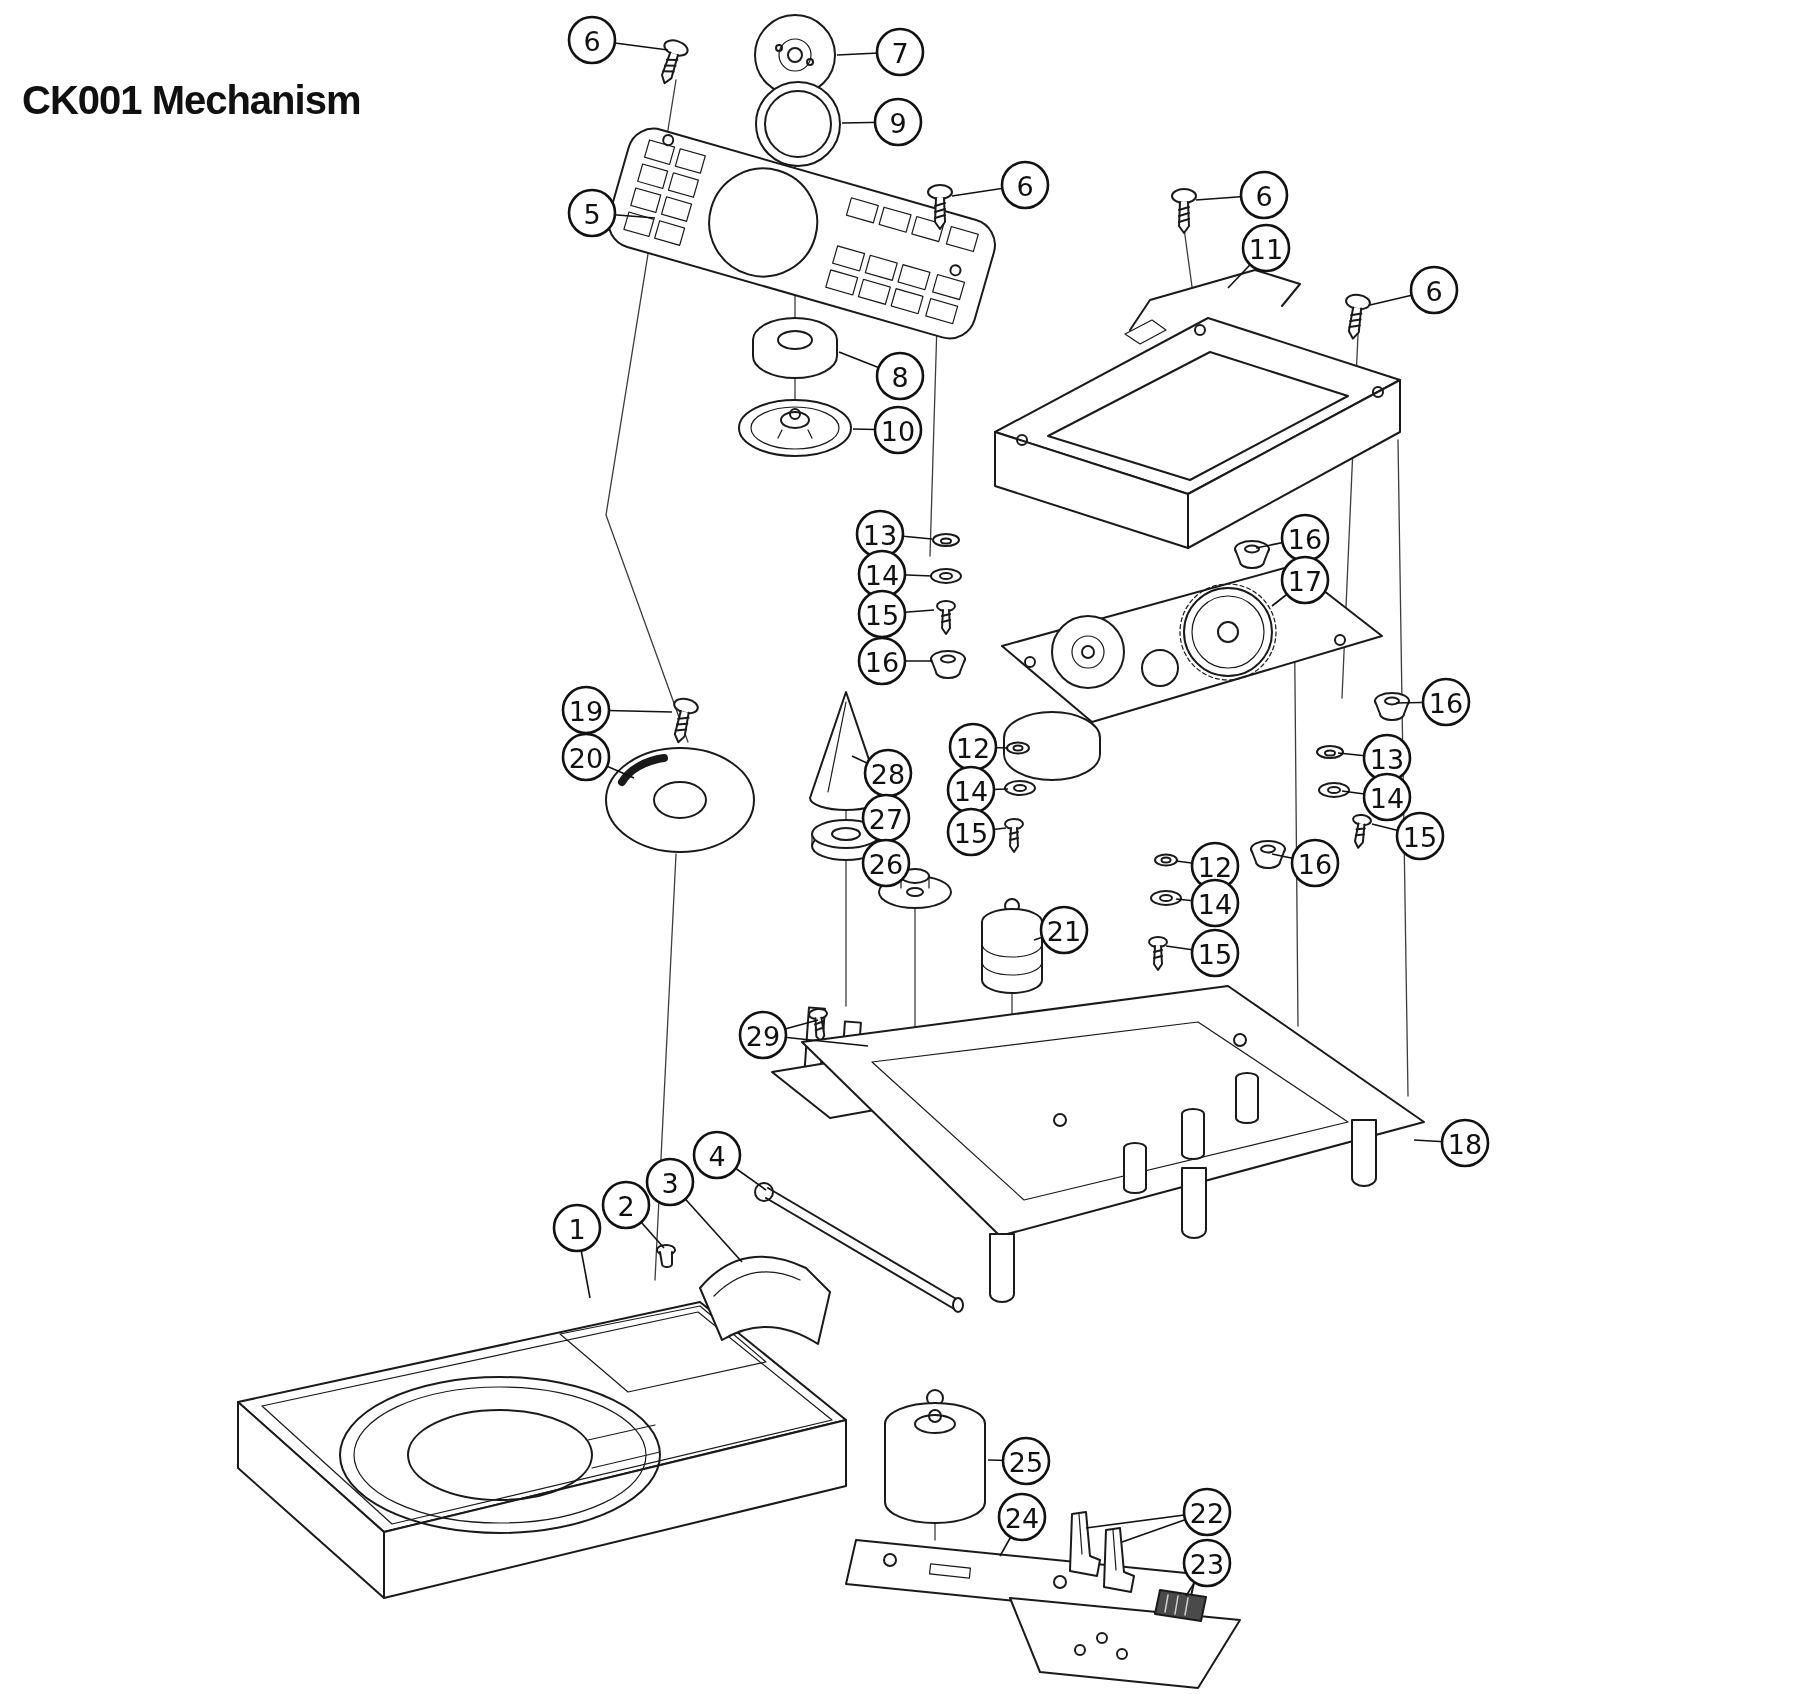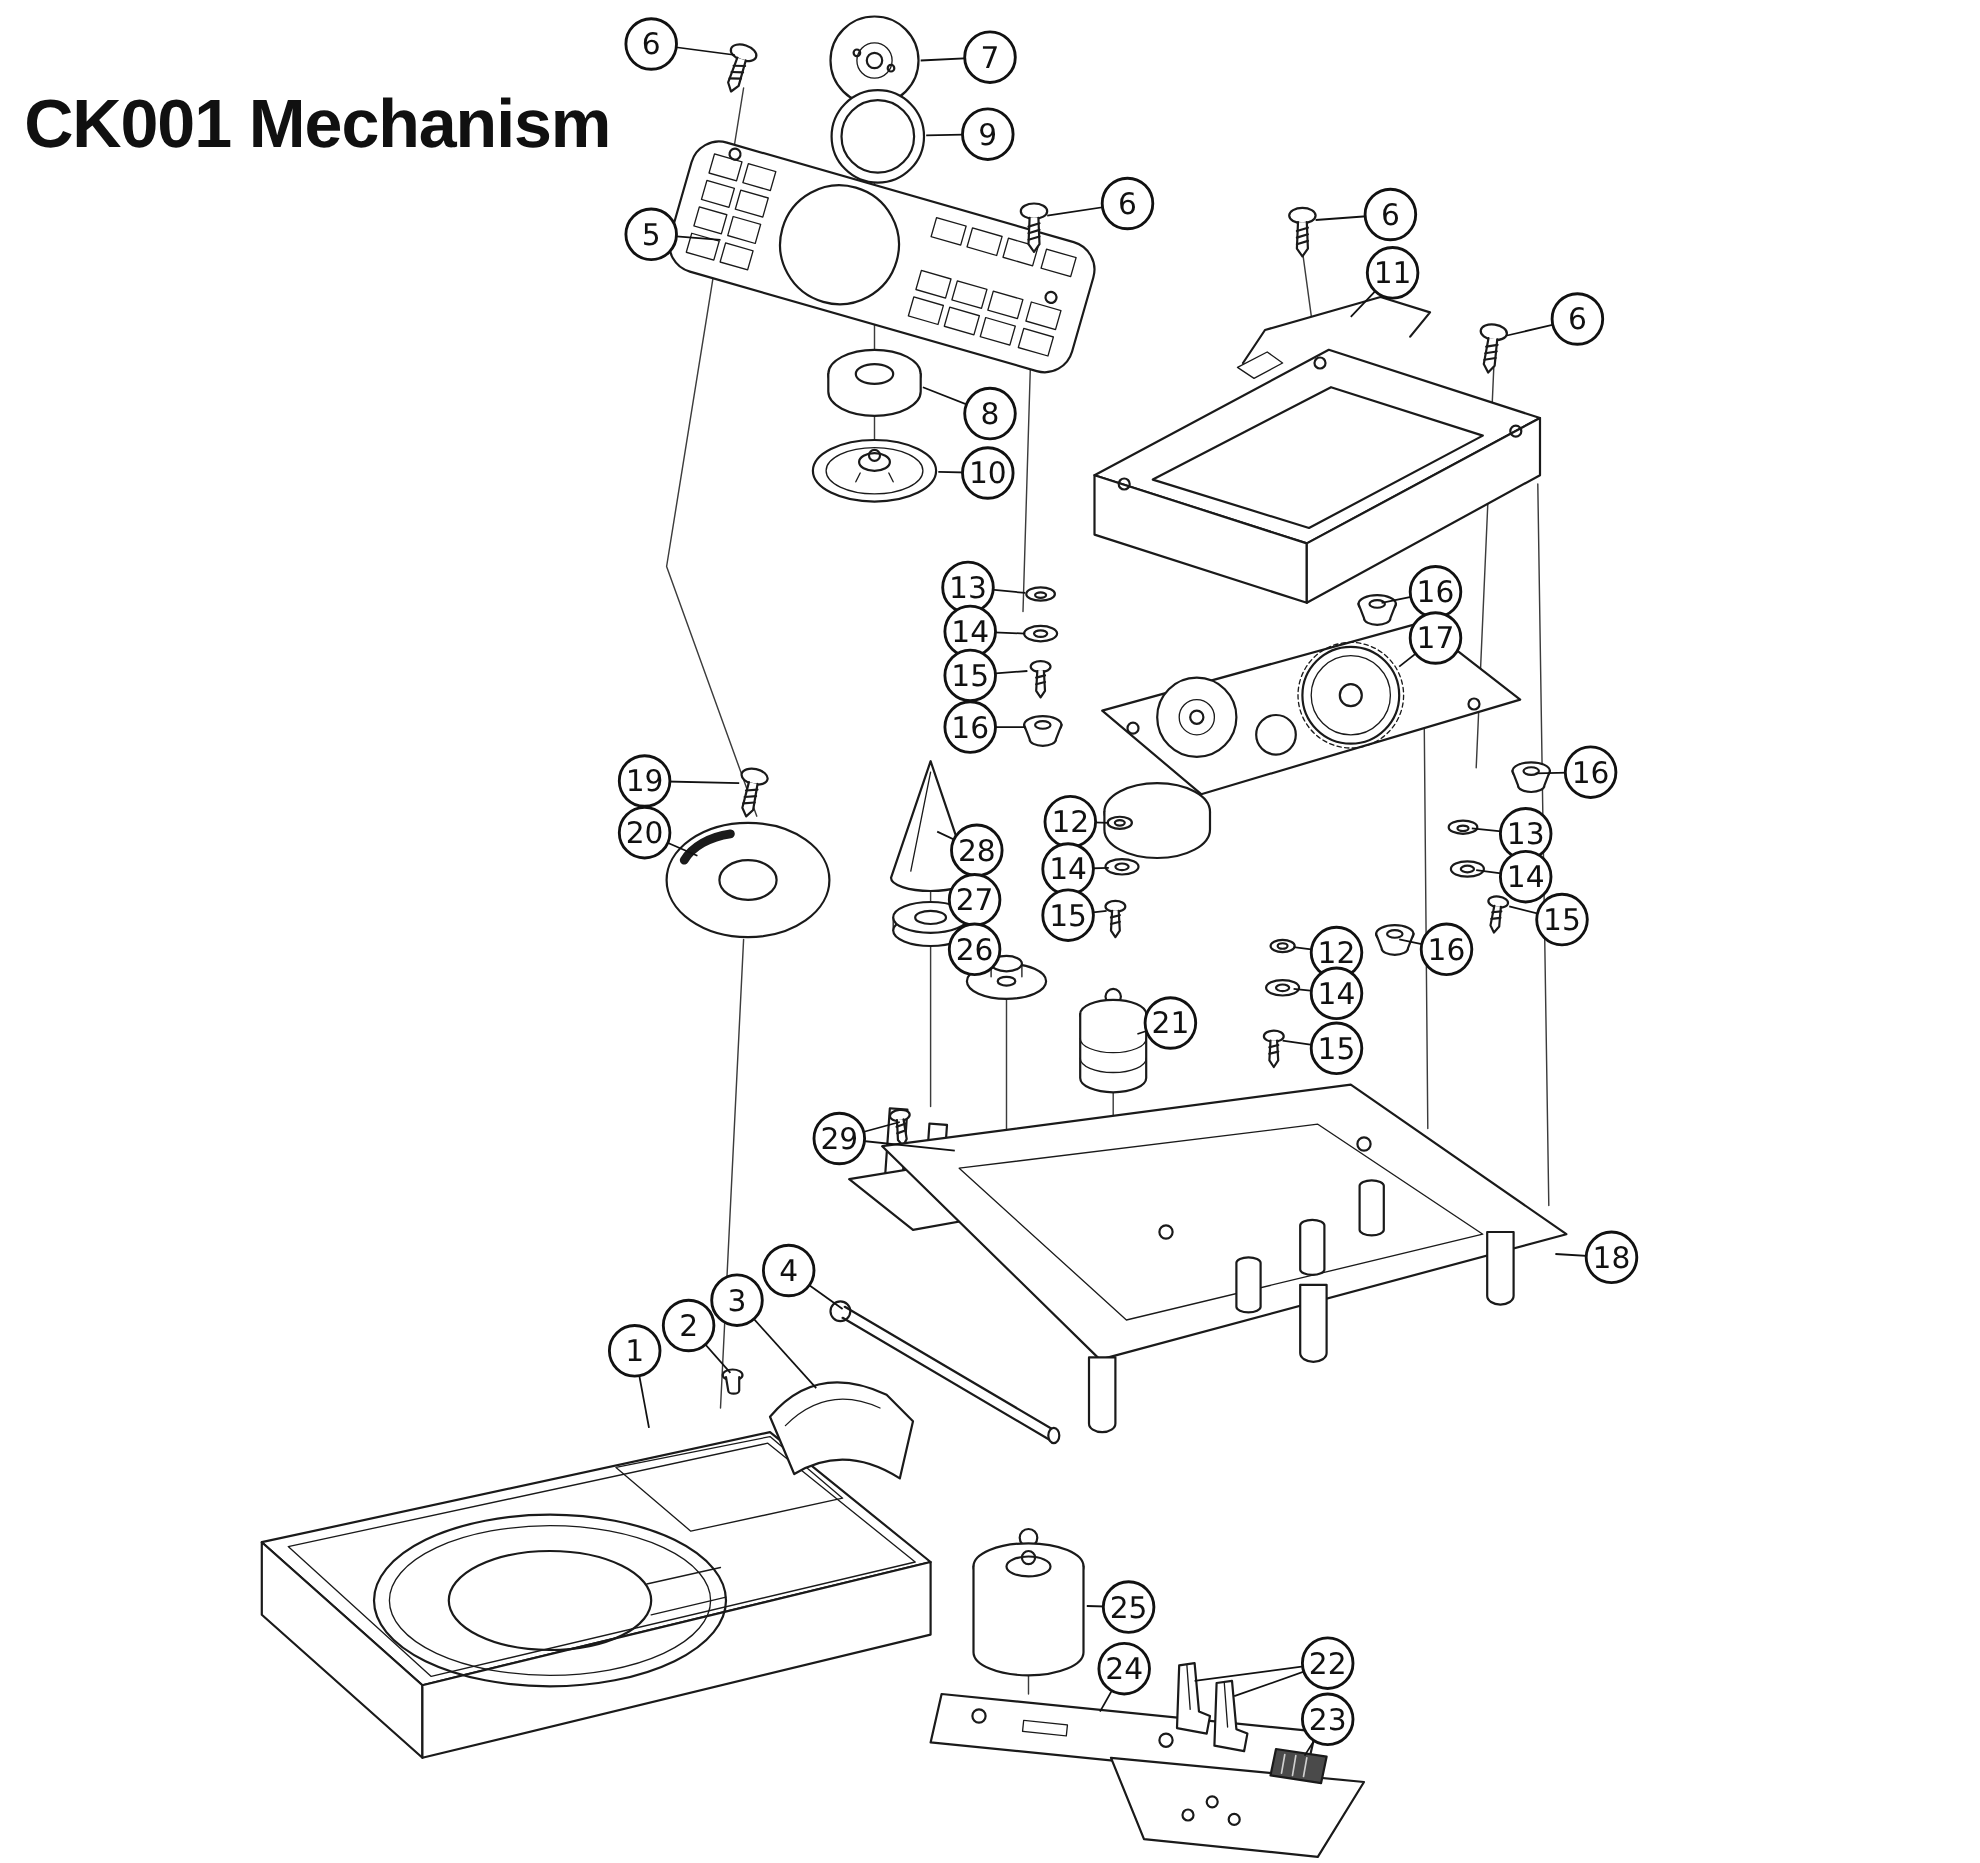--- a/index.html
+++ b/index.html
@@ -1,18 +1,18 @@
 <!DOCTYPE html>
 <html><head>
 <meta charset="utf-8">
 <style>
   html,body{margin:0;padding:0;background:#ffffff;}
   .stage{position:relative;width:1800px;height:1694px;background:#ffffff;overflow:hidden;
          font-family:"Liberation Sans",sans-serif;}
-  .page-title{position:absolute;left:22px;top:78px;margin:0;font-size:62px;font-weight:bold;
+  .page-title{position:absolute;left:22px;top:78px;margin:0;font-size:40px;font-weight:bold;
               color:#101010;letter-spacing:-1px;font-family:"Liberation Sans",sans-serif;}
   #diagram-svg{position:absolute;left:0;top:0;}
   #art{stroke:#1a1a1a;stroke-width:2;fill:none;stroke-linejoin:round;stroke-linecap:round;}
   .construction{stroke:#3c3c3c;stroke-width:1.3;fill:none;}
   .thin{stroke-width:1.2;}
   .leader{stroke:#111111;stroke-width:1.6;fill:none;}
   .callout-circle{fill:#ffffff;stroke:#111111;stroke-width:2.6;}
   .callout-label{font-family:"DejaVu Sans",sans-serif;font-size:27px;fill:#111111;
                  text-anchor:middle;dominant-baseline:central;}
 </style>

